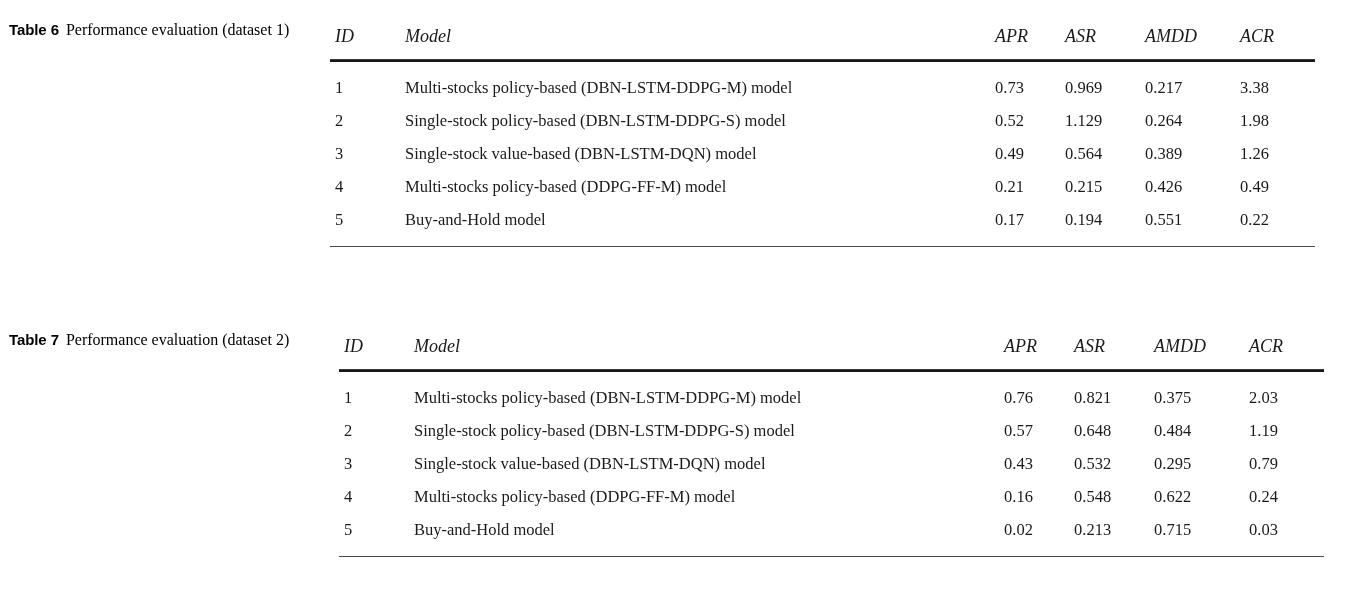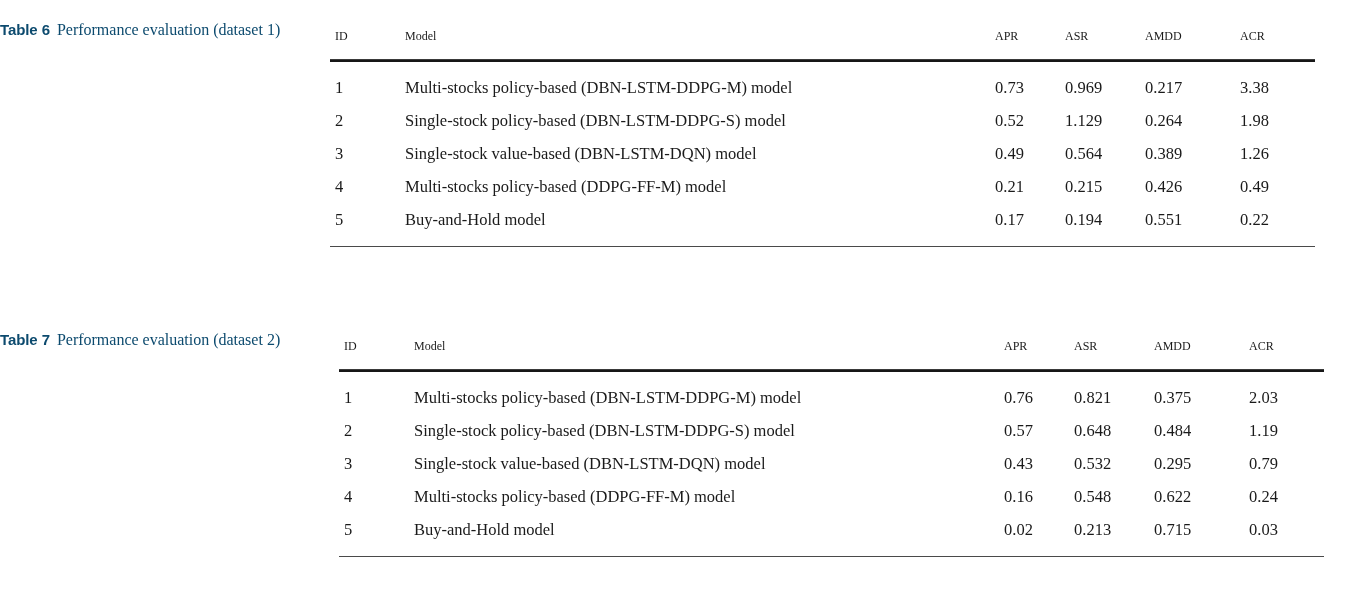--- a/index.html
+++ b/index.html
@@ -24,27 +24,27 @@
     width: 1351px;
     display: flex;
     align-items: flex-start;
   }
   #table-block-6 { top: 14px; }
   #table-block-7 { top: 324px; gap: 9px; }
 
   
   .caption {
     width: 330px;
-    padding-left: 0;
+    padding-left: 9px;
     padding-right: 10px;
     box-sizing: border-box;
     font-size: 15.5px;
     line-height: 21px;
     padding-top: 5px;
-    color: #0c4a6e;
+    color: #000000;
   }
   .caption .cap-label {
     font-family: "Liberation Sans", "DejaVu Sans", sans-serif;
     font-weight: bold;
     font-size: 15px;
     letter-spacing: -0.1px;
   }
   .caption .cap-text {
     font-family: "Liberation Serif", "DejaVu Serif", serif;
     font-size: 16px;
@@ -75,21 +75,22 @@
     text-align: left;
     vertical-align: middle;
     font-weight: normal;
     white-space: nowrap;
   }
 
   
   thead th {
     height: 45px;
     line-height: 45px;
-    font-size: 12px;
+    font-size: 18px;
+    font-style: italic;
   }
   thead tr { }
 
   
   .rule-top td {
     height: 0;
     padding: 0;
     border-top: 1.6px solid #3a3a3a;
     font-size: 0;
     line-height: 0;

